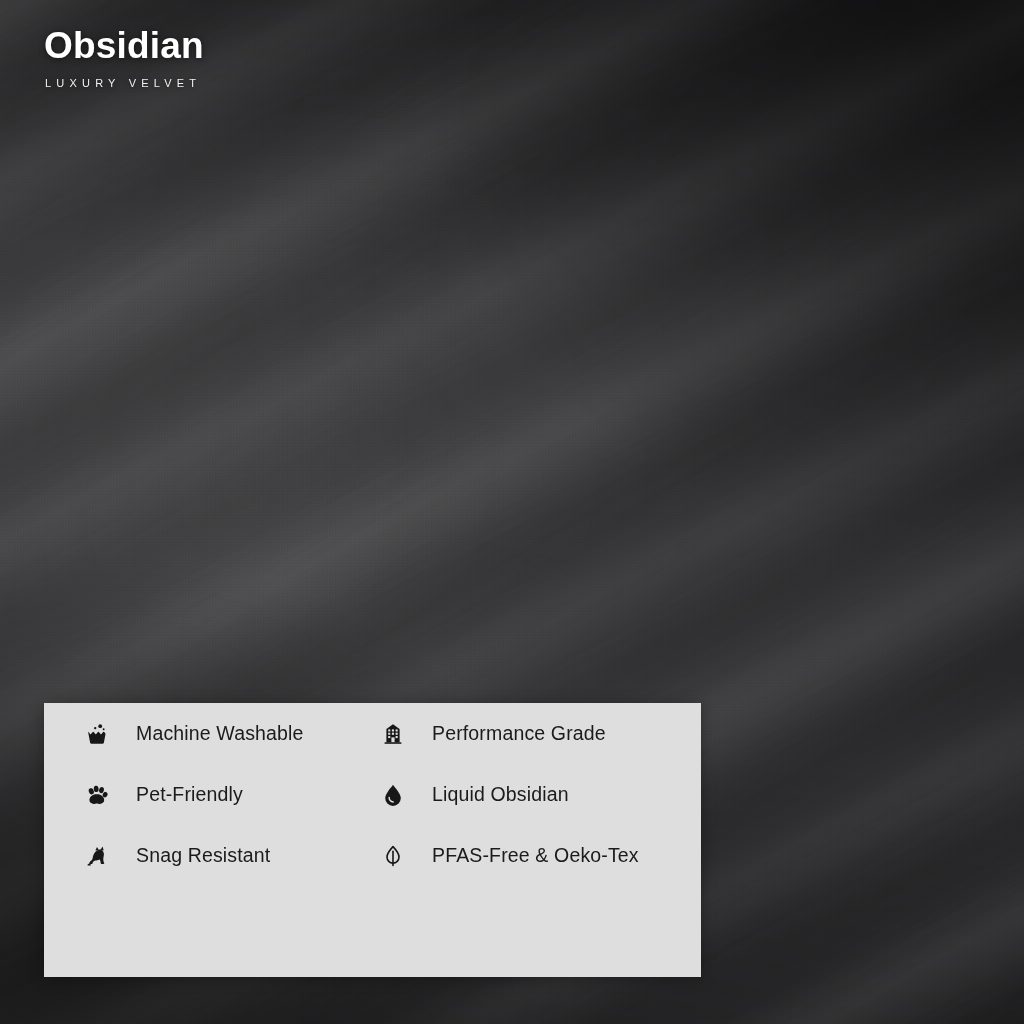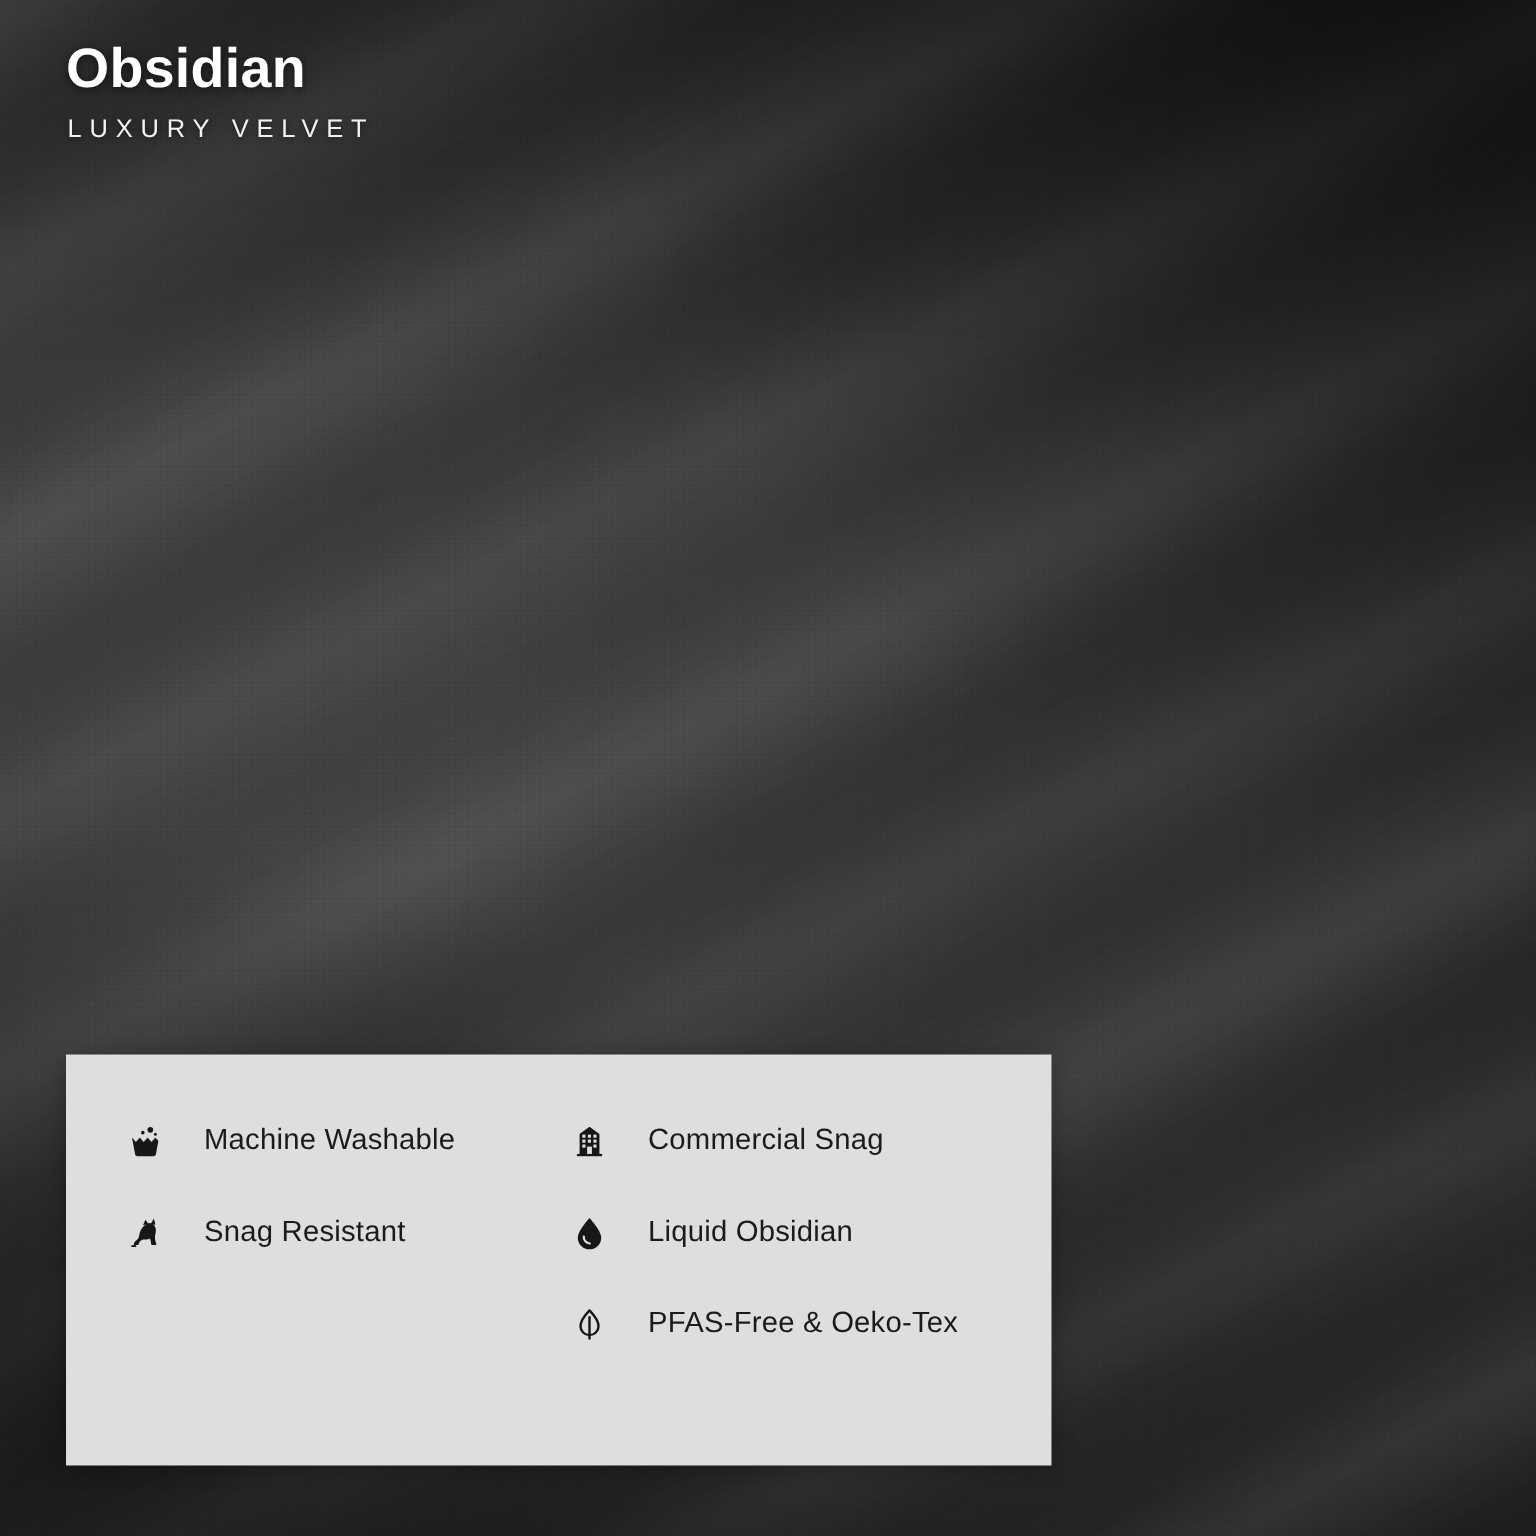--- a/index.html
+++ b/index.html
@@ -114,21 +114,21 @@
     color: #ffffff;
     font-size: 37px;
     font-weight: 700;
     letter-spacing: 0.2px;
     line-height: 1.1;
     text-shadow: 0 1px 6px rgba(0,0,0,0.55);
   }
   .subtitle {
     margin: 10px 0 0 1px;
     color: #f2f2f2;
-    font-size: 17px;
+    font-size: 11px;
     font-weight: 400;
     letter-spacing: 5.2px;
     line-height: 1.1;
     text-shadow: 0 1px 5px rgba(0,0,0,0.5);
   }
 
   
   .feature-panel {
     position: absolute;
     left: 44px;
@@ -137,21 +137,20 @@
     height: 274px;
     background: #dedede;
     z-index: 6;
     box-shadow: 0 2px 14px rgba(0,0,0,0.30);
     display: flex;
     padding: 0;
     box-sizing: border-box;
   }
   .feature-col {
     box-sizing: border-box;
-    padding-top: 27px;
   }
   .feature-col.left  { width: 300px; padding-left: 40px; }
   .feature-col.right { width: 357px; padding-left: 36px; }
 
   .feature-item {
     display: flex;
     align-items: center;
     height: 61px;
   }
   .feature-icon {
@@ -200,20 +199,32 @@
             <circle cx="16.2" cy="5.2" r="1.9" fill="currentColor"></circle>
             <circle cx="11.2" cy="7.1" r="1.2" fill="currentColor"></circle>
             <circle cx="19.6" cy="8.2" r="1.0" fill="currentColor"></circle>
             <path d="M4 10.4 L22 10.4 L19.9 21.6 A1.6 1.6 0 0 1 18.4 22.8 L7.6 22.8 A1.6 1.6 0 0 1 6.1 21.6 Z" fill="currentColor"></path>
             <path d="M4 10.4 L6.6 13.4 L9.2 10.4 L11.8 13.4 L14.4 10.4 L17 13.4 L19.6 10.4 L22 13.0 L22 10.0 L4 10.0 Z" fill="#dedede"></path>
           </svg>
         </span>
         <span class="feature-label">Machine Washable</span>
       </div>
 
+      <div class="feature-item">
+        <span class="feature-icon">
+          <svg width="26" height="26" viewBox="0 0 26 26" aria-hidden="true">
+            <ellipse cx="7.3" cy="9.3" rx="2.5" ry="3.1" fill="currentColor" transform="rotate(-18 7.3 9.3)"></ellipse>
+            <ellipse cx="12.2" cy="6.9" rx="2.4" ry="3.2" fill="currentColor" transform="rotate(-6 12.2 6.9)"></ellipse>
+            <ellipse cx="17.5" cy="8.1" rx="2.4" ry="3.1" fill="currentColor" transform="rotate(12 17.5 8.1)"></ellipse>
+            <ellipse cx="21.1" cy="12.6" rx="2.3" ry="2.8" fill="currentColor" transform="rotate(28 21.1 12.6)"></ellipse>
+            <path d="M13.6 12.3c3.2 0 6.6 2.7 6.6 5.8 0 2.5-2.0 3.8-4.3 3.8-1.3 0-2.0-.5-3.1-.5s-1.8.5-3.1.5c-2.3 0-4.3-1.3-4.3-3.8 0-3.1 3.4-5.8 6.6-5.8 0 0 .8 0 1.6 0z" fill="currentColor"></path>
+          </svg>
+        </span>
+        <span class="feature-label">Pet-Friendly</span>
+      </div>
 
       <div class="feature-item">
         <span class="feature-icon">
           <svg width="26" height="26" viewBox="0 0 26 26" aria-hidden="true">
             <path d="M13.0 4.1 L11.4 7.6 L15.2 7.4 Z" fill="currentColor"></path>
             <path d="M18.6 3.4 L19.6 7.5 L16.4 7.1 Z" fill="currentColor"></path>
             <path d="M15.4 6.4c2.6 0 4.5 2.1 4.5 4.8 0 2.0-.6 3.1-.6 5.0 0 1.6.5 3.0.9 3.9.2.5-.1.9-.7.9h-2.0c-.5 0-.8-.3-.8-.8 0-1.4-.3-2.6-.9-3.6-1.0.5-2.1.8-3.4.8-1.4 0-2.3.4-3.0 1.1-.6.6-.9 1.4-.9 2.0 0 .3-.2.5-.6.5H6.0c-.5 0-.8-.4-.7-.9.2-.8.8-1.7 1.7-2.3 1.0-.7 1.5-1.6 1.7-2.8.4-2.3 1.1-4.3 2.3-5.7 1.1-1.3 2.5-2.0 4.4-2.9z" fill="currentColor"></path>
             <path d="M6.2 20.6c-1.2 0-2.2.5-2.7 1.1-.2.3 0 .7.4.7h3.1z" fill="currentColor"></path>
           </svg>
         </span>
@@ -236,21 +247,21 @@
               <rect x="8.2" y="11.7" width="2.1" height="2.1"></rect>
               <rect x="11.9" y="11.7" width="2.1" height="2.1"></rect>
               <rect x="15.6" y="11.7" width="2.1" height="2.1"></rect>
               <rect x="8.2" y="15.0" width="2.1" height="2.1"></rect>
               <rect x="15.6" y="15.0" width="2.1" height="2.1"></rect>
               <rect x="11.4" y="16.4" width="3.2" height="5.0"></rect>
             </g>
             <rect x="4.6" y="21.3" width="16.8" height="1.5" fill="currentColor"></rect>
           </svg>
         </span>
-        <span class="feature-label">Commercial Snag</span>
+        <span class="feature-label">Performance Grade</span>
       </div>
 
       <div class="feature-item">
         <span class="feature-icon">
           <svg width="26" height="26" viewBox="0 0 26 26" aria-hidden="true">
             <path d="M13.0 3.0 C13.0 3.0 5.2 11.4 5.2 16.1 A7.8 7.8 0 0 0 20.8 16.1 C20.8 11.4 13.0 3.0 13.0 3.0 Z" fill="currentColor"></path>
             <path d="M9.2 15.4 a4.2 4.2 0 0 0 4.0 4.6" fill="none" stroke="#dedede" stroke-width="1.5" stroke-linecap="round"></path>
           </svg>
         </span>
         <span class="feature-label">Liquid Obsidian</span>

